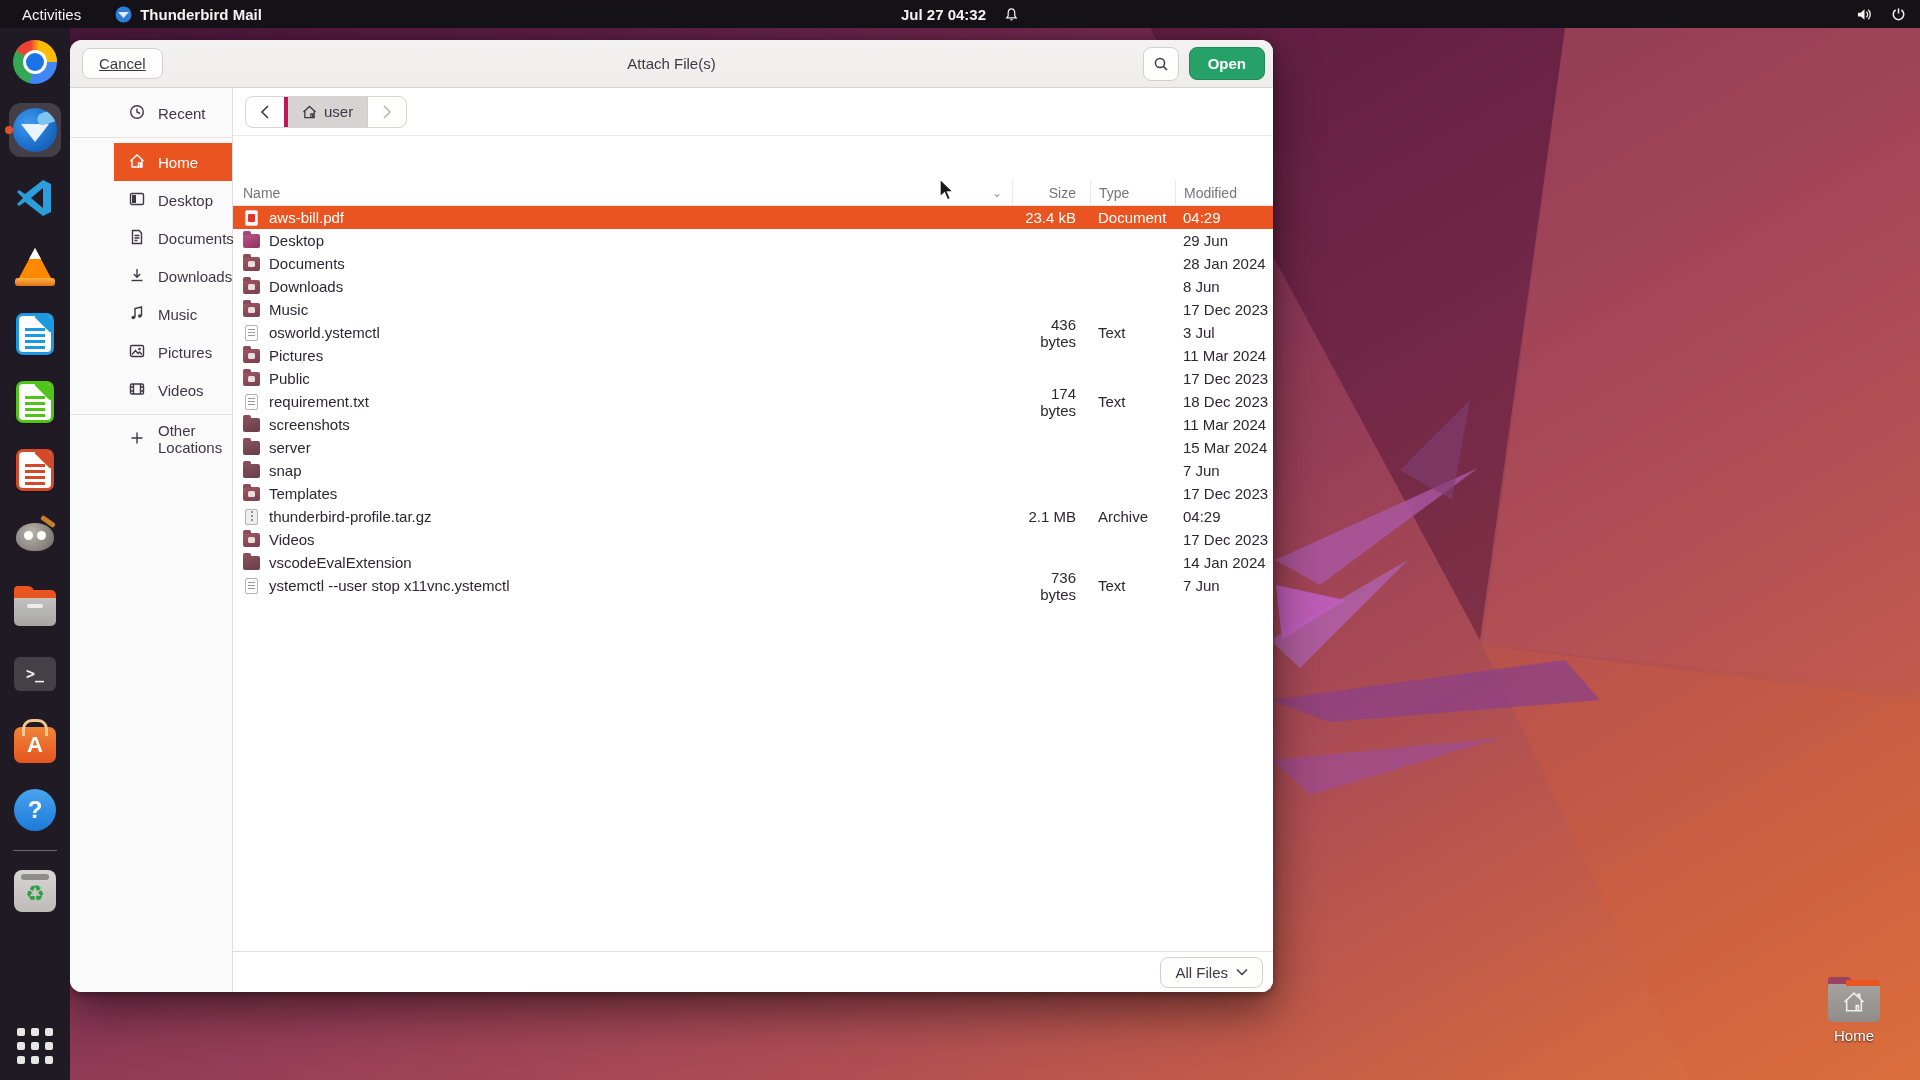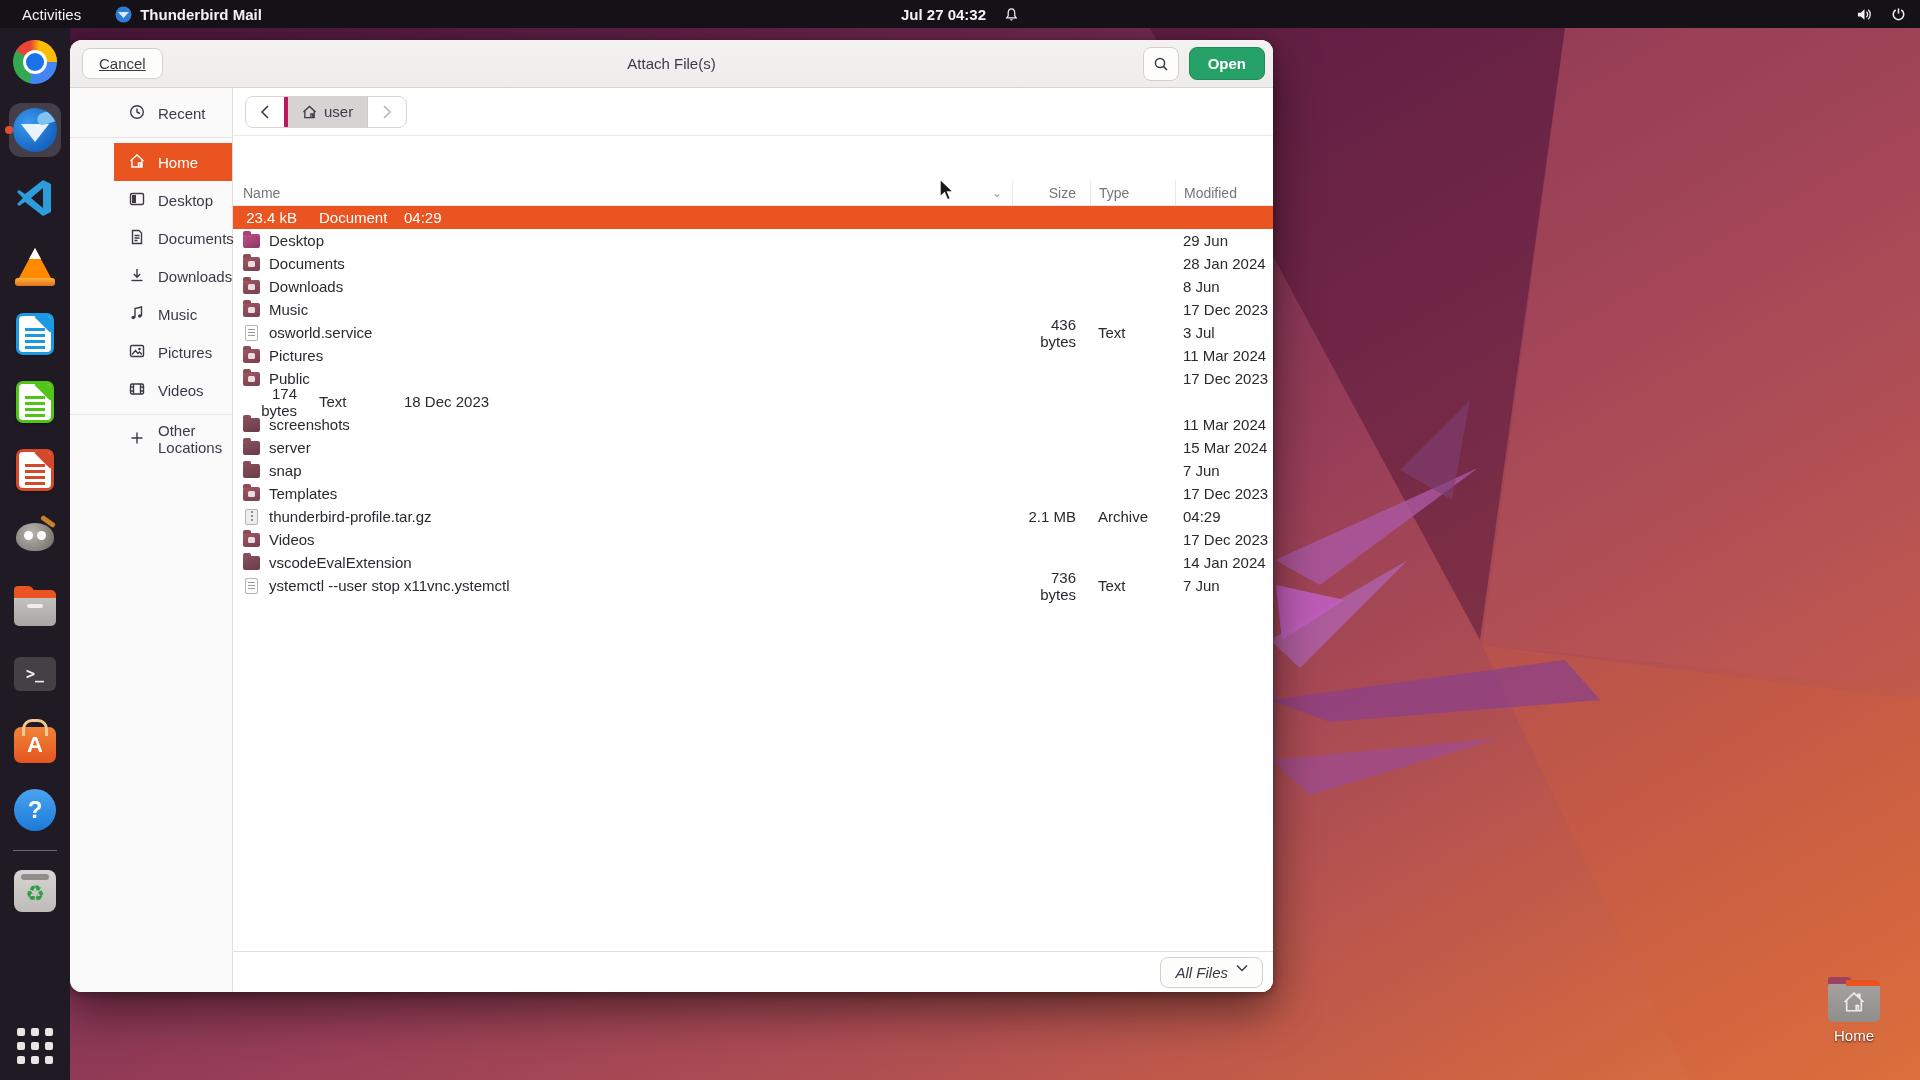--- a/index.html
+++ b/index.html
@@ -133,21 +133,21 @@
   .fi-desktop::before { background:#a74476; }
   .fi-page { width:13px; height:16px; margin:0 2px; background:#fdfdfd; border:1px solid #b5b2b8; border-radius:2px; }
   .fi-text::after { content:""; position:absolute; left:2px; top:3px; width:7px; height:1.5px; background:#9b98a0; box-shadow:0 3px 0 #9b98a0, 0 6px 0 #9b98a0; }
   .fi-pdf { border-color:#d6b0ac; }
   .fi-pdf::after { content:""; position:absolute; left:2px; top:3px; width:7px; height:8px; background:#e0362d; border-radius:1px; }
   .fi-archive { background:#efeeee; }
   .fi-archive::after { content:""; position:absolute; left:5px; top:1px; width:1.5px; height:12px; background:repeating-linear-gradient(#908d94 0 2px, transparent 2px 4px); }
   .frow.selected .fi-page { border-color:#f2c9bd; }
 
   .footer { flex:0 0 auto; height:41px; border-top:1px solid #e1dedd; display:flex; align-items:center; justify-content:flex-end; padding-right:10px; background:#fff; }
-  .btn-filter { display:flex; gap:8px; padding:6px 14px;font-style:italic; }
+  .btn-filter { display:flex; align-items:center; gap:8px; padding:6px 14px; }
 
   
   .desk-home { position:absolute; left:1820px; top:982px; width:68px; z-index:10; display:flex; flex-direction:column; align-items:center; }
   .desk-home .folder { width:52px; height:40px; background:linear-gradient(#a5a29f,#8f8c89); border-radius:5px; position:relative; display:flex; align-items:center; justify-content:center; }
   .desk-home .folder::before { content:""; position:absolute; left:0; top:-5px; width:24px; height:7px; background:#9d4160; border-radius:3px 5px 0 0; }
   .desk-home .folder::after { content:""; position:absolute; right:0; top:-2px; width:34px; height:6px; background:#e95420; border-radius:0 5px 0 0; }
   .desk-home .label { margin-top:5px; font-size:15px; color:#fff; text-shadow:0 1px 2px rgba(0,0,0,.8); }
 
   
   .cursor { position:absolute; left:938px; top:178px; z-index:60; }
@@ -424,20 +424,24 @@
             <span>Name</span>
             <span class="c-sort">⌄</span>
           </span>
           <span class="c-size">Size</span>
           <span class="c-type">Type</span>
           <span class="c-mod">Modified</span>
         </div>
 
         <div class="filelist" id="filelist">
             <div class="frow selected">
+      <span class="f-name">
+                <span class="fi fi-page fi-pdf"></span>
+                <span class="f-text">aws-bill.pdf</span>
+              </span>
       <span class="f-size">23.4 kB</span>
       <span class="f-type">Document</span>
       <span class="f-mod">04:29</span>
     </div>
             <div class="frow">
       <span class="f-name">
                 <span class="fi fi-folder fi-desktop"></span>
                 <span class="f-text">Desktop</span>
               </span>
       <span class="f-size"></span>
@@ -467,21 +471,21 @@
                 <span class="fi fi-folder fi-emblem"></span>
                 <span class="f-text">Music</span>
               </span>
       <span class="f-size"></span>
       <span class="f-type"></span>
       <span class="f-mod">17 Dec 2023</span>
     </div>
             <div class="frow">
       <span class="f-name">
                 <span class="fi fi-page fi-text"></span>
-                <span class="f-text">osworld.service</span>
+                <span class="f-text">osworld.ystemctl</span>
               </span>
       <span class="f-size">436 bytes</span>
       <span class="f-type">Text</span>
       <span class="f-mod">3 Jul</span>
     </div>
             <div class="frow">
       <span class="f-name">
                 <span class="fi fi-folder fi-emblem"></span>
                 <span class="f-text">Pictures</span>
               </span>
@@ -492,20 +496,24 @@
             <div class="frow">
       <span class="f-name">
                 <span class="fi fi-folder fi-emblem"></span>
                 <span class="f-text">Public</span>
               </span>
       <span class="f-size"></span>
       <span class="f-type"></span>
       <span class="f-mod">17 Dec 2023</span>
     </div>
             <div class="frow">
+      <span class="f-name">
+                <span class="fi fi-page fi-text"></span>
+                <span class="f-text">requirement.txt</span>
+              </span>
       <span class="f-size">174 bytes</span>
       <span class="f-type">Text</span>
       <span class="f-mod">18 Dec 2023</span>
     </div>
             <div class="frow">
       <span class="f-name">
                 <span class="fi fi-folder fi-plain"></span>
                 <span class="f-text">screenshots</span>
               </span>
       <span class="f-size"></span>

